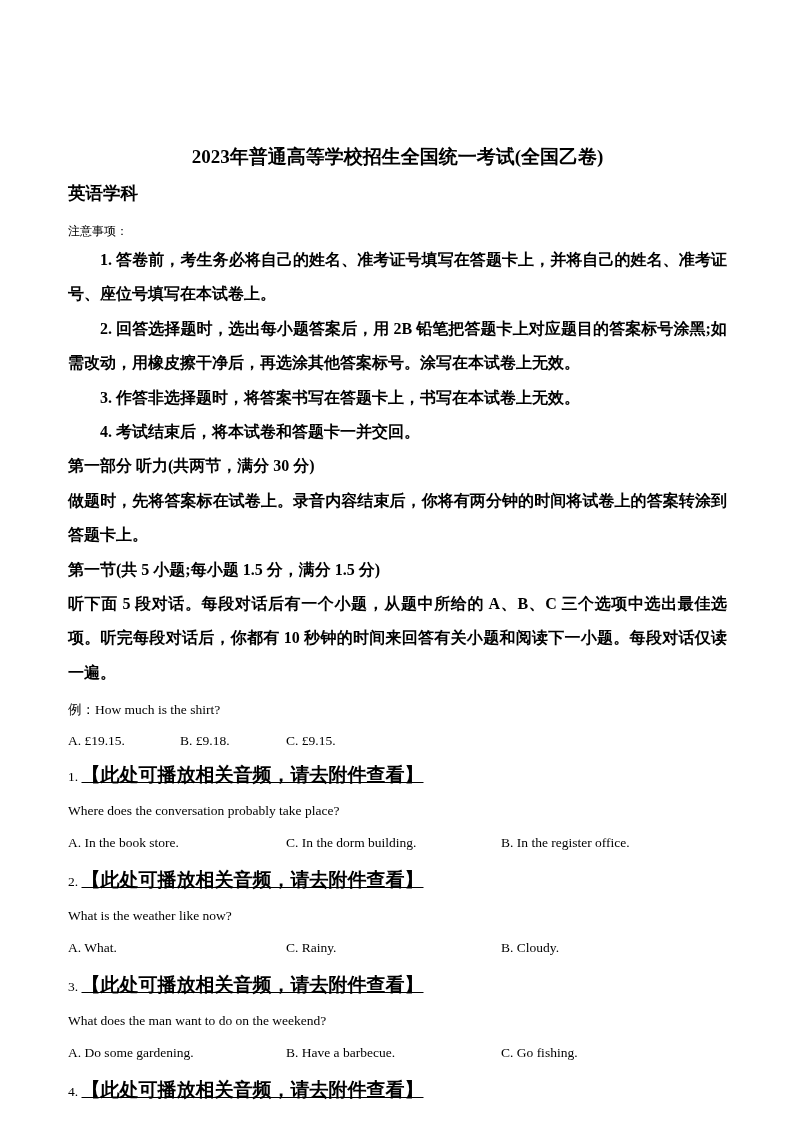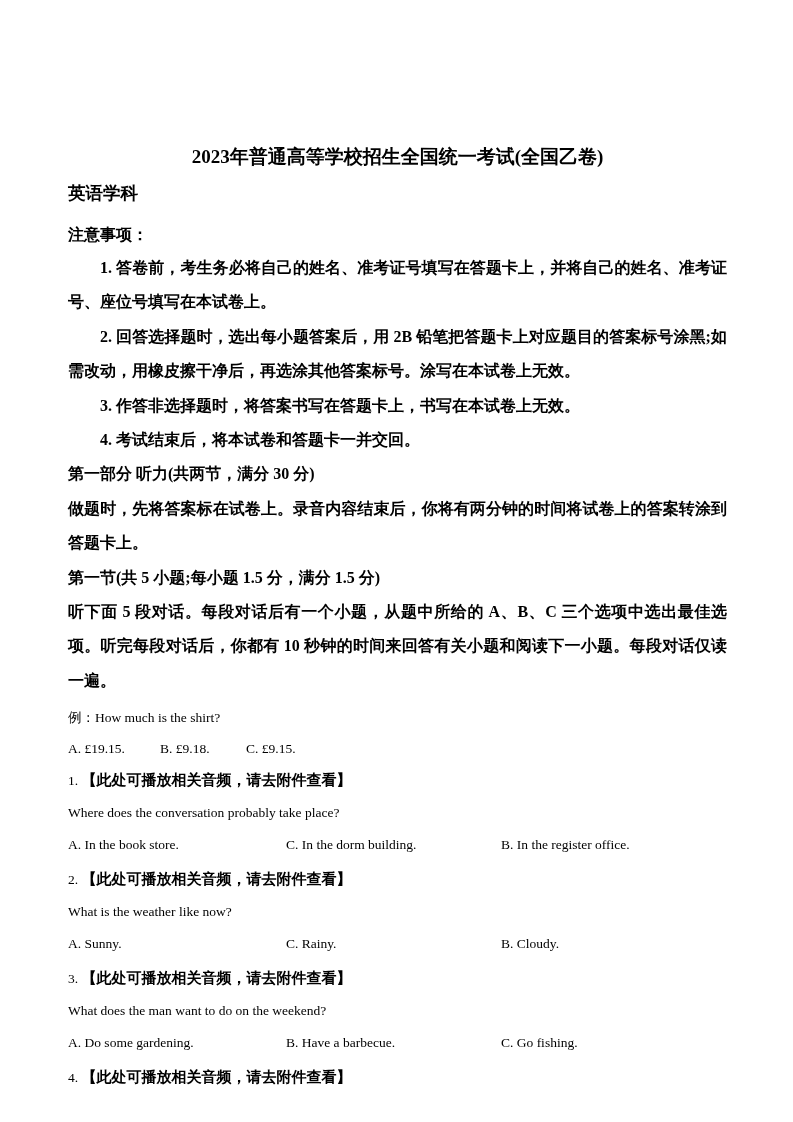--- a/index.html
+++ b/index.html
@@ -23,22 +23,22 @@
     margin:0 0 10px 0;
   }
   .subtitle{
     text-align:left;
     font-weight:bold;
     font-size:17.5px;
     line-height:1.4;
     margin:0 0 14px 0;
   }
   .notice-heading{
-    font-weight:bold;
-    font-size:16px;
+    font-weight:normal;
+    font-size:12px;
     line-height:2.0;
     margin:0;
   }
   .notice-para{
     font-weight:bold;
     font-size:16px;
     line-height:2.15;
     text-indent:2em;
     text-align:justify;
     margin:0;
@@ -61,31 +61,32 @@
     font-size:13.5px;
     line-height:1.5;
     margin:0 0 11px 0;
     font-weight:normal;
   }
   .example-options{
     display:flex;
     font-size:13.5px;
     line-height:1.5;
     margin:0 0 9px 0;
+    gap:20px;
   }
   .example-options .opt-a{width:92px;}
   .example-options .opt-b{width:86px;}
   .question-block{margin:0;}
   .q-audio-line{
     font-size:13.5px;
     line-height:1.5;
     margin:0 0 12px 0;
   }
   .q-number{font-weight:normal;}
-  .q-audio{font-weight:bold;font-size:15px;}
+  .q-audio{font-weight:bold;font-size:19px;text-decoration:underline;}
   .q-text{
     font-size:13.5px;
     line-height:1.5;
     margin:0 0 12px 0;
   }
   .q-options{
     display:grid;
     grid-template-columns:218px 215px 1fr;
     font-size:13.5px;
     line-height:1.5;
@@ -128,21 +129,21 @@
       <span>A. In the book store.</span>
       <span>C. In the dorm building.</span>
       <span>B. In the register office.</span>
     </div>
   </div>
 
   <div class="question-block">
     <p class="q-audio-line"><span class="q-number">2.</span>&nbsp;<span class="q-audio">【此处可播放相关音频，请去附件查看】</span></p>
     <p class="q-text">What is the weather like now?</p>
     <div class="q-options">
-      <span>A. Sunny.</span>
+      <span>A. What.</span>
       <span>C. Rainy.</span>
       <span>B. Cloudy.</span>
     </div>
   </div>
 
   <div class="question-block">
     <p class="q-audio-line"><span class="q-number">3.</span>&nbsp;<span class="q-audio">【此处可播放相关音频，请去附件查看】</span></p>
     <p class="q-text">What does the man want to do on the weekend?</p>
     <div class="q-options">
       <span>A. Do some gardening.</span>

